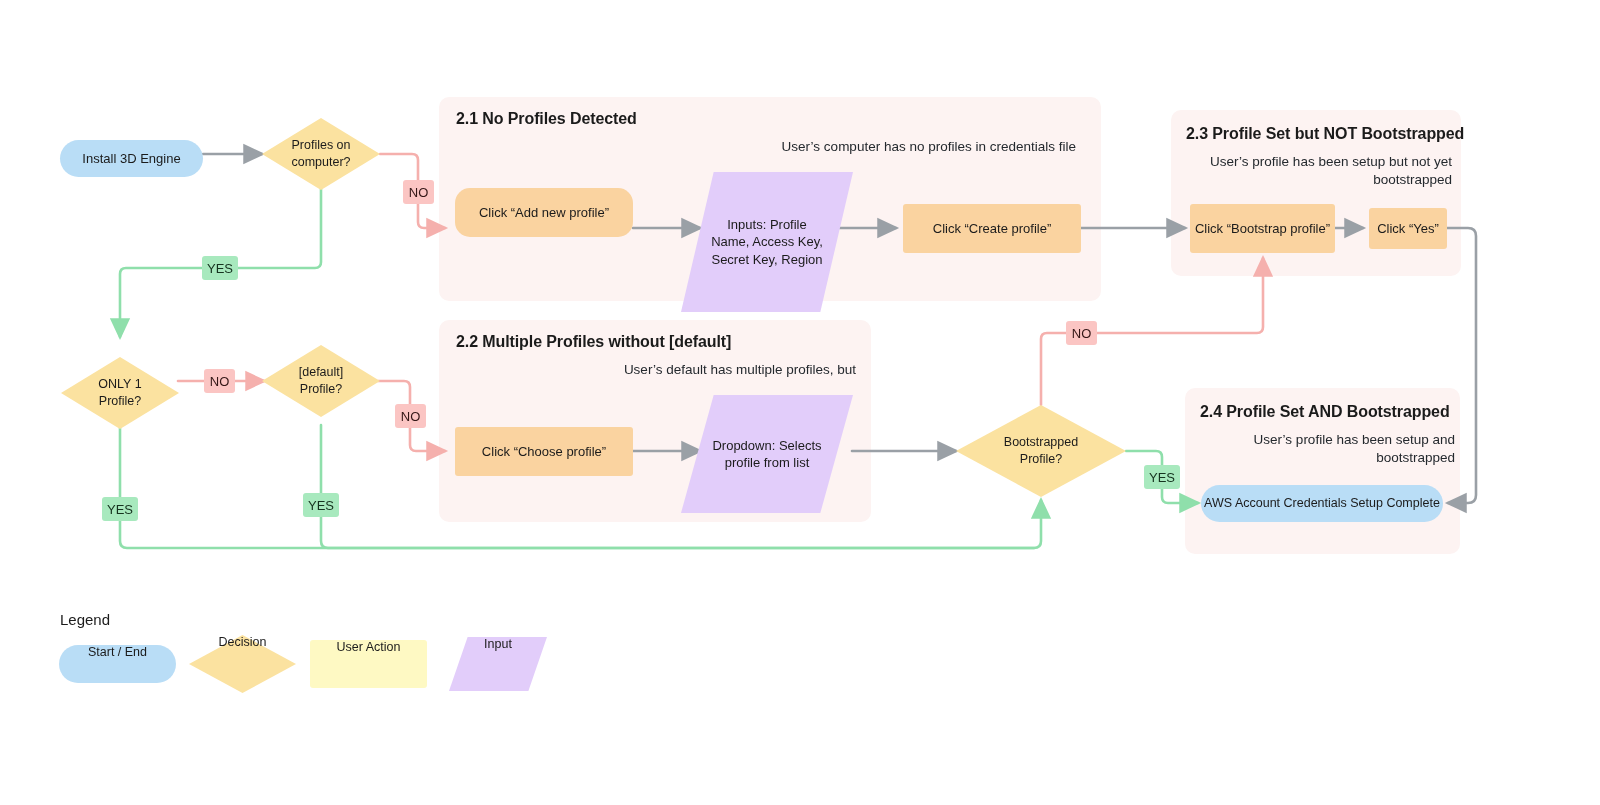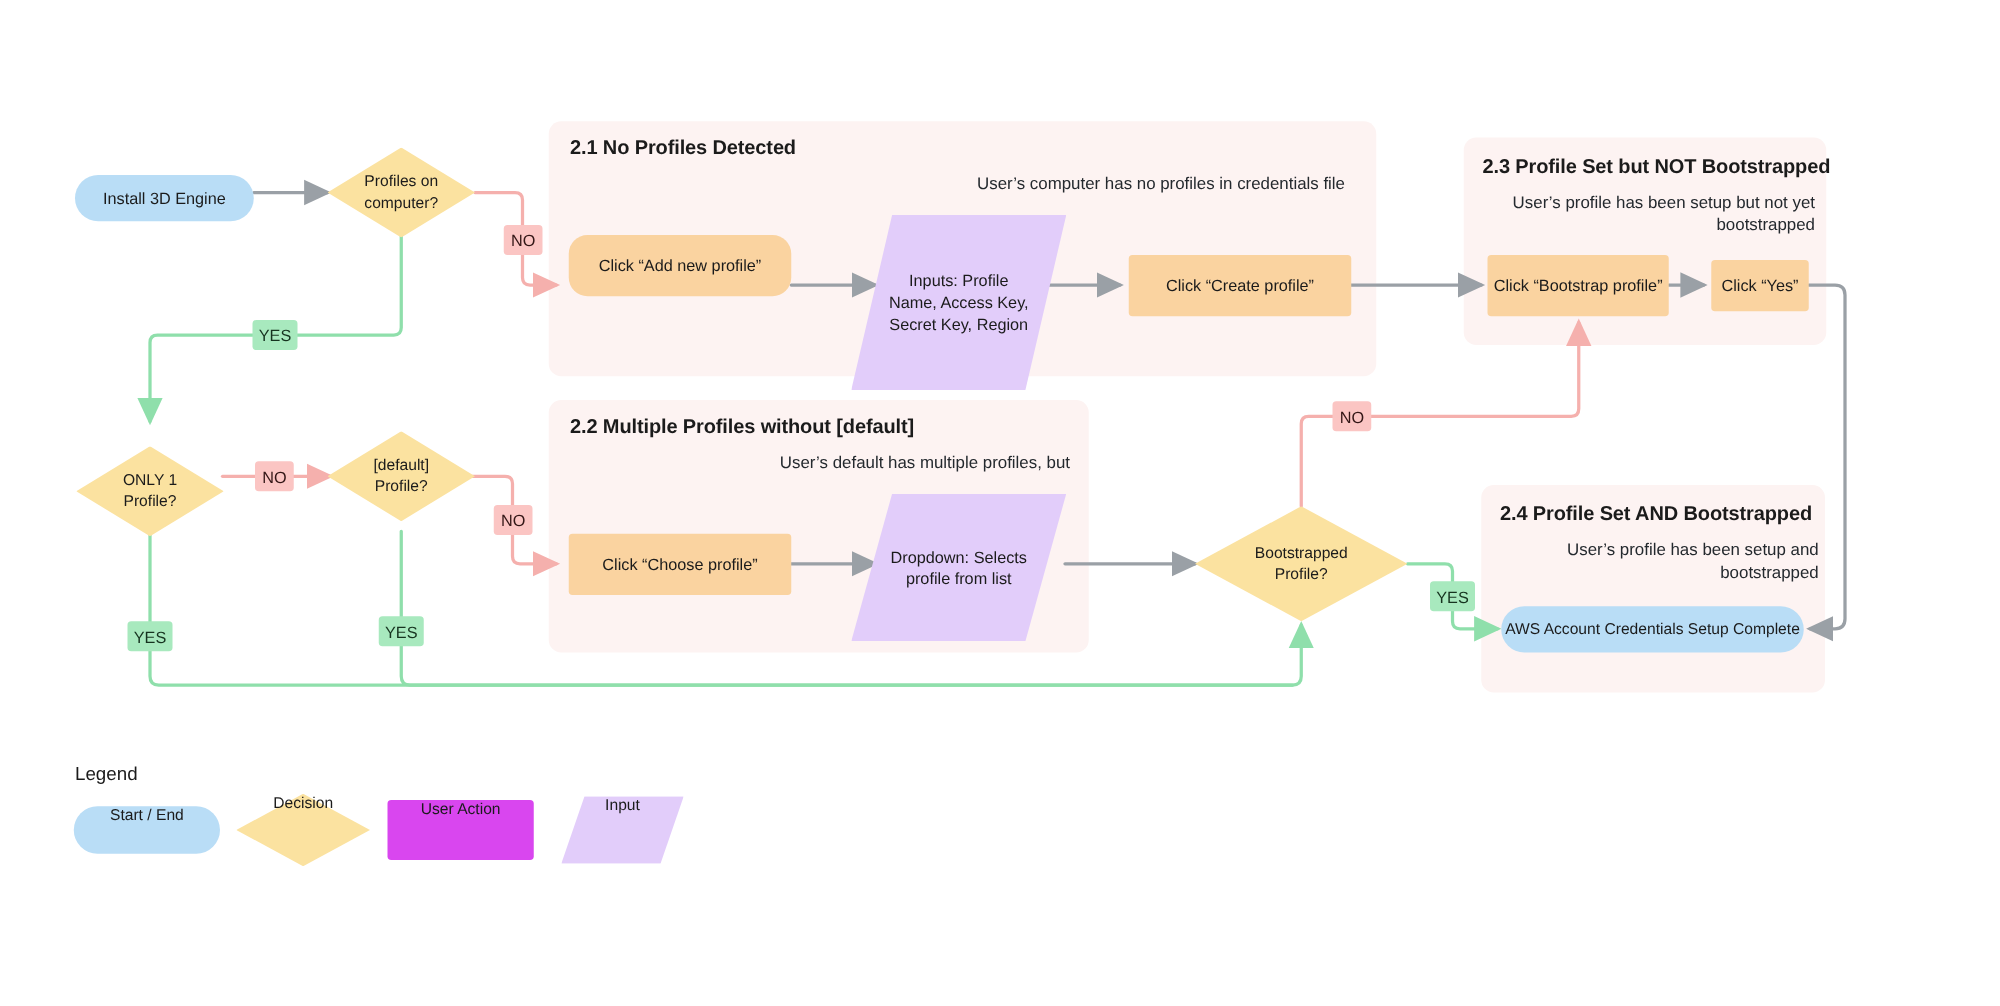--- a/index.html
+++ b/index.html
@@ -114,21 +114,21 @@
   .lg {
     position: absolute;
     display: flex;
     align-items: flex-start;
     justify-content: center;
     font-size: 12.5px;
     color: #1b1b1b;
     box-sizing: border-box;
   }
   .lg-start { background: #b9ddf6; border-radius: 22px; }
-  .lg-action { background: #d946ef; border-radius: 3px; }
+  .lg-action { background: #fef9c3; border-radius: 3px; }
   .lg-dec .dia {
     position: absolute; left:0; top:0; width:100%; height:100%;
     background: #fbe2a0;
     clip-path: polygon(50% 0%, 100% 50%, 50% 100%, 0% 50%);
   }
   .lg-dec span { position: relative; z-index: 2; }
   .lg-in .para {
     position: absolute; left:0; top:0; width:100%; height:100%;
     background: #e2cdfa;
     clip-path: polygon(19% 0%, 100% 0%, 81% 100%, 0% 100%);

